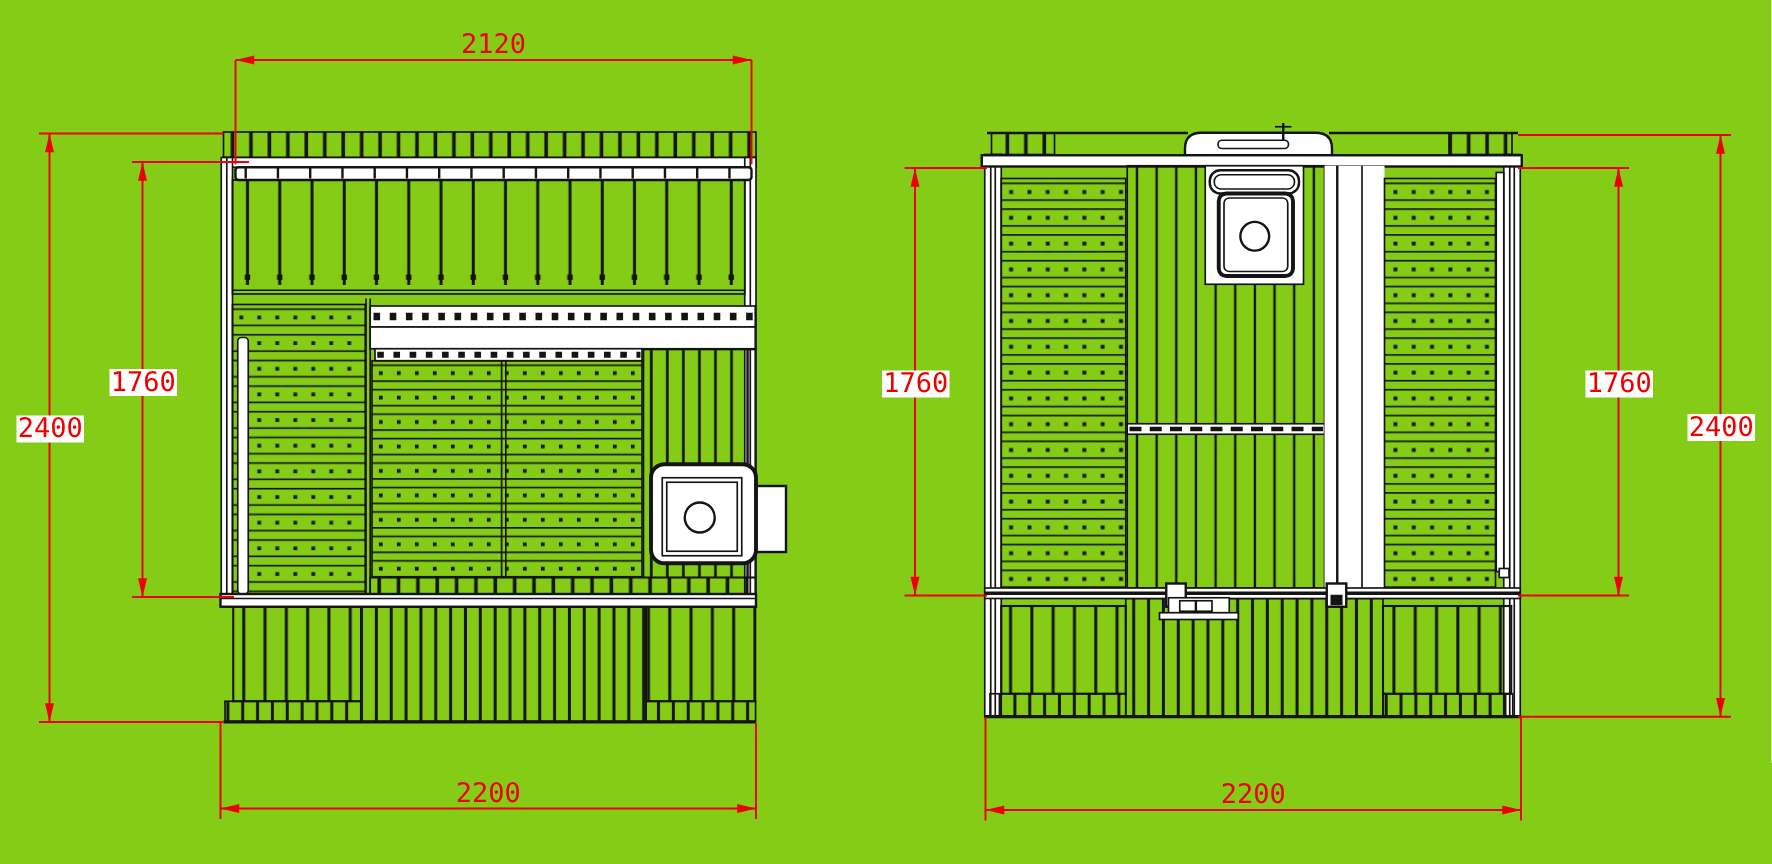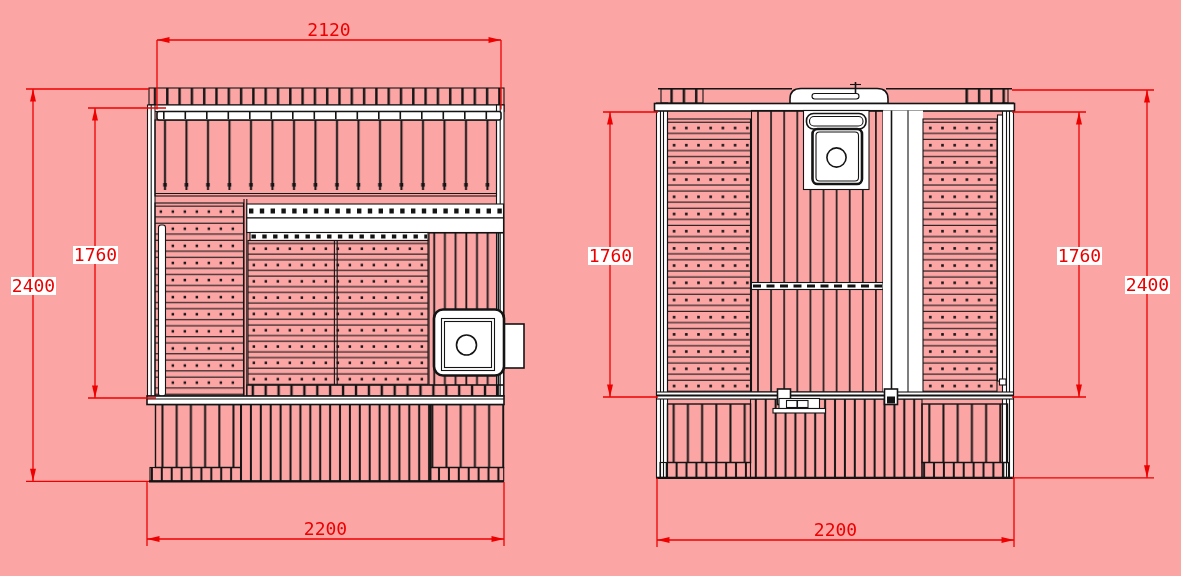--- a/index.html
+++ b/index.html
@@ -1,16 +1,16 @@
 <!DOCTYPE html>
 <html><head>
 <meta charset="utf-8">
 <style>
   html,body { margin:0; padding:0; background:#ffffff; }
-  .stage { position:relative; width:1181px; height:576px; background:#fca5a5;
+  .stage { position:relative; width:1181px; height:576px; background:#84cc16;
            font-family:"DejaVu Sans Mono", monospace; }
   svg { display:block; }
   
   .o1  { fill:#ffffff; stroke:#141414; stroke-width:1.1; }
   .o15 { fill:#ffffff; stroke:#141414; stroke-width:1.6; }
   .o2s { fill:#ffffff; stroke:#141414; stroke-width:2.6; }
   .l1  { stroke:#141414; stroke-width:1.1; fill:none; }
   .l15 { stroke:#141414; stroke-width:1.6; fill:none; }
   .l2  { stroke:#141414; stroke-width:2.2; fill:none; }
   .p   { stroke:#141414; stroke-width:1.1; }

